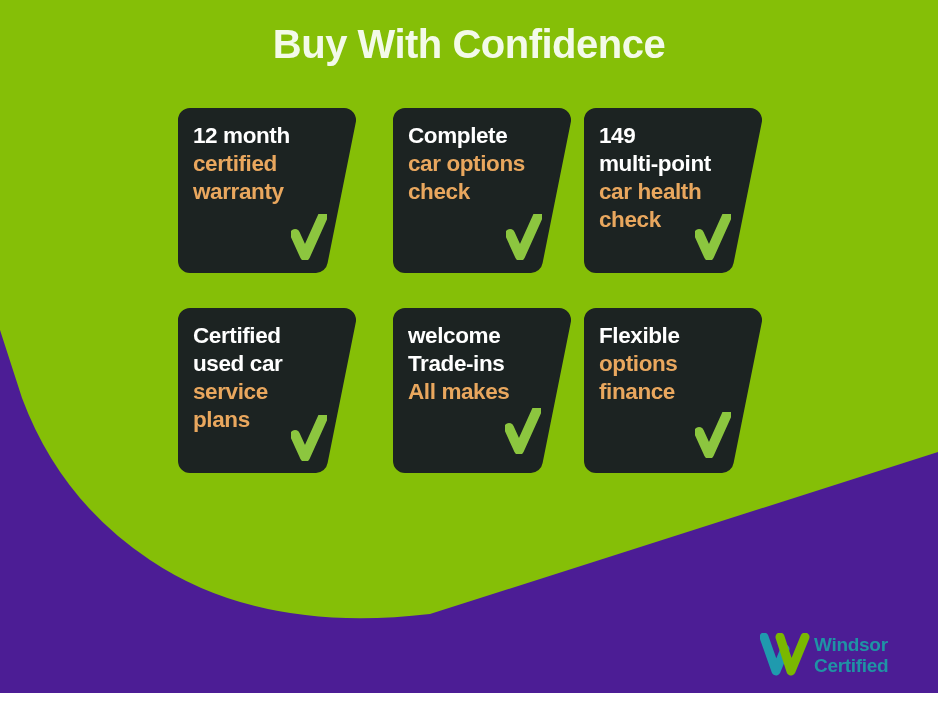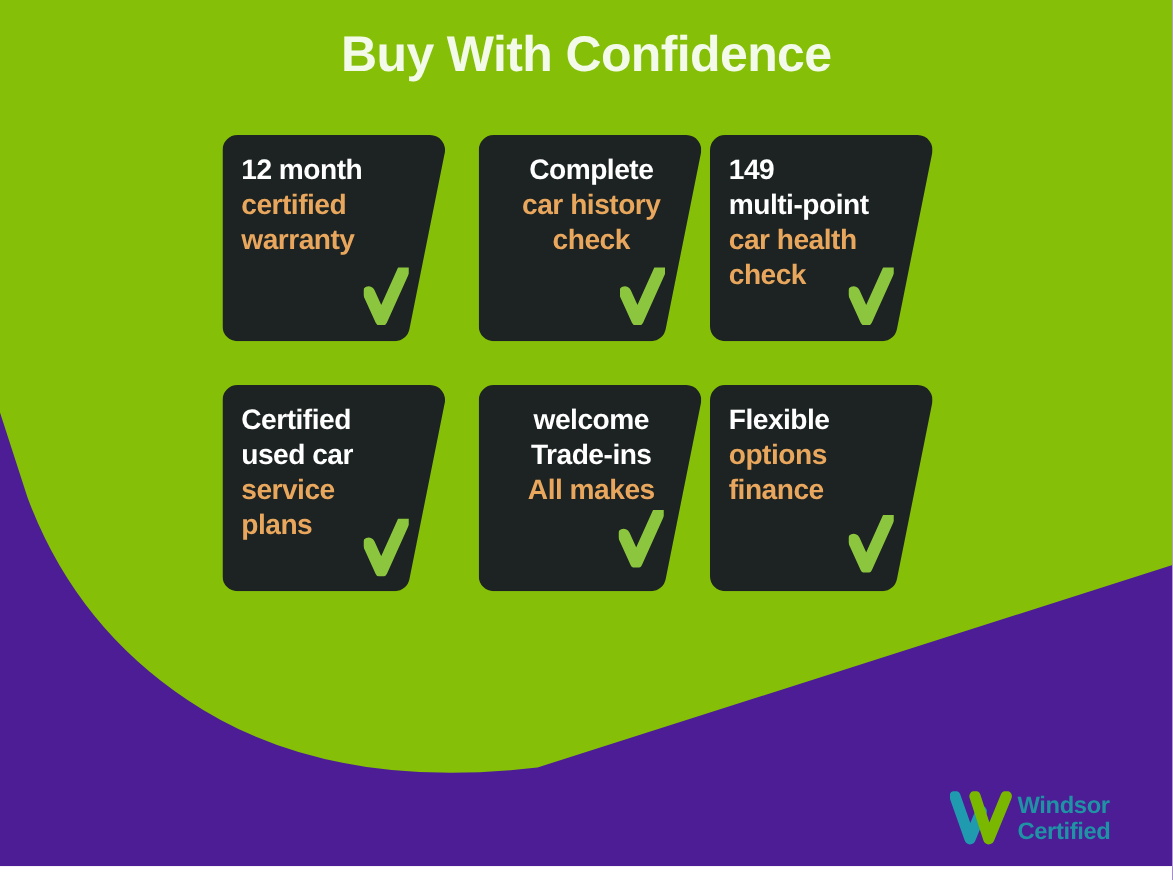--- a/index.html
+++ b/index.html
@@ -79,22 +79,22 @@
   .check {
     position: absolute;
     width: 36px;
     height: 46px;
   }
 
   
   .r1 { top: 108px; }
   .r2 { top: 308px; }
   .c1 { left: 178px; }
-  .c2 { left: 383px; text-align: center; }
-  .c3 { left: 568px; }
+  .c2 { left: 393px; }
+  .c3 { left: 584px; }
 
   
   #logo {
     position: absolute;
     left: 760px;
     top: 626px;
     width: 160px;
     height: 58px;
     display: flex;
     align-items: center;
@@ -137,21 +137,21 @@
         <path d="M4,20 L14,42 L32,2" stroke="#8cc63f" stroke-width="10" stroke-linecap="round" stroke-linejoin="round" fill="none"></path>
       </svg>
     </div>
 
     <div class="card r1 c2">
       <svg class="card-svg" viewBox="0 0 178 165">
         <path d="M12,0 H166 A12,12 0 0 1 177.6,15.2 L149.6,155 A12,12 0 0 1 138,165 H12 A12,12 0 0 1 0,153 V12 A12,12 0 0 1 12,0 Z" fill="#1c2322"></path>
       </svg>
       <div class="card-text">
         <span class="ln-white">Complete</span>
-        <span class="ln-orange">car history</span>
+        <span class="ln-orange">car options</span>
         <span class="ln-orange">check</span>
       </div>
       <svg class="check" style="left:113px; top:106px;" viewBox="0 0 36 46">
         <path d="M4,20 L14,42 L32,2" stroke="#8cc63f" stroke-width="10" stroke-linecap="round" stroke-linejoin="round" fill="none"></path>
       </svg>
     </div>
 
     <div class="card r1 c3">
       <svg class="card-svg" viewBox="0 0 178 165">
         <path d="M12,0 H166 A12,12 0 0 1 177.6,15.2 L149.6,155 A12,12 0 0 1 138,165 H12 A12,12 0 0 1 0,153 V12 A12,12 0 0 1 12,0 Z" fill="#1c2322"></path>

